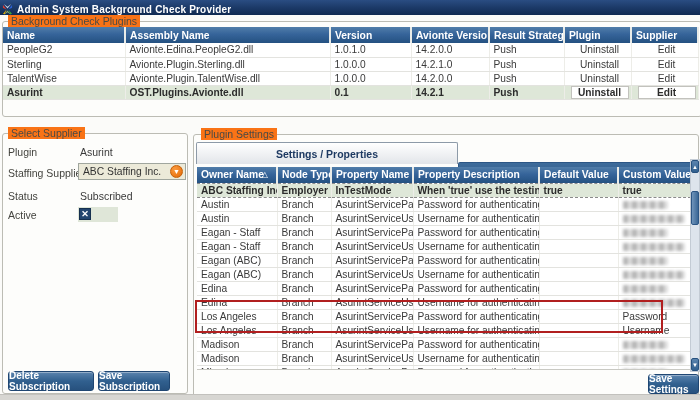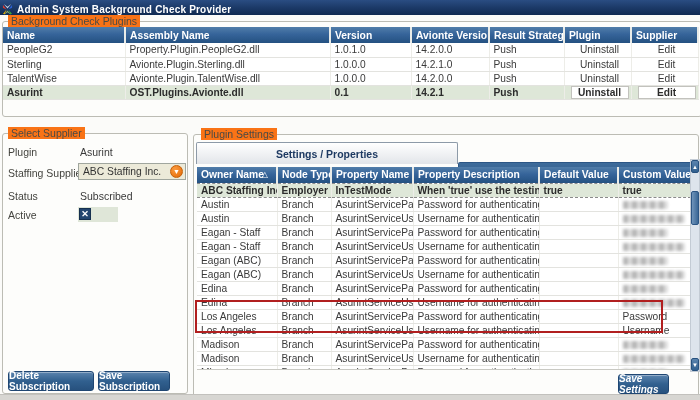--- a/index.html
+++ b/index.html
@@ -131,21 +131,21 @@
             <th>Version</th>
             <th>Avionte Version</th>
             <th>Result Strategy</th>
             <th>Plugin</th>
             <th>Supplier</th>
           </tr>
         </thead>
       <tbody>
           <tr>
             <td>PeopleG2</td>
-            <td>Property.Plugin.PeopleG2.dll</td>
+            <td>Avionte.Edina.PeopleG2.dll</td>
             <td>1.0.1.0</td>
             <td>14.2.0.0</td>
             <td>Push</td>
             <td class="ctr">Uninstall</td>
             <td class="ctr">Edit</td>
           </tr>
           <tr>
             <td>Sterling</td>
             <td>Avionte.Plugin.Sterling.dll</td>
             <td>1.0.0.0</td>
@@ -347,16 +347,16 @@
   </div>
 
   <div class="sbar" style="left:690px; top:159px; height:213px;">
     <div class="sbtn" style="top:0;">▲</div>
     <div class="sthumb" style="top:31px; height:34px;"></div>
     <div class="sbtn" style="top:198px;">▼</div>
   </div>
 
   <div class="redbox" style="left:195px; top:300px; width:468px; height:33px;"></div>
 
-  <div class="btn" style="left:618px; top:374px; width:51px; height:20px;font-style:italic;">Save Settings</div>
+  <div class="btn" style="left:648px; top:374px; width:51px; height:20px;">Save Settings</div>
 
   <div class="bottom-strip"></div>
 </div>
 
 </body></html>

